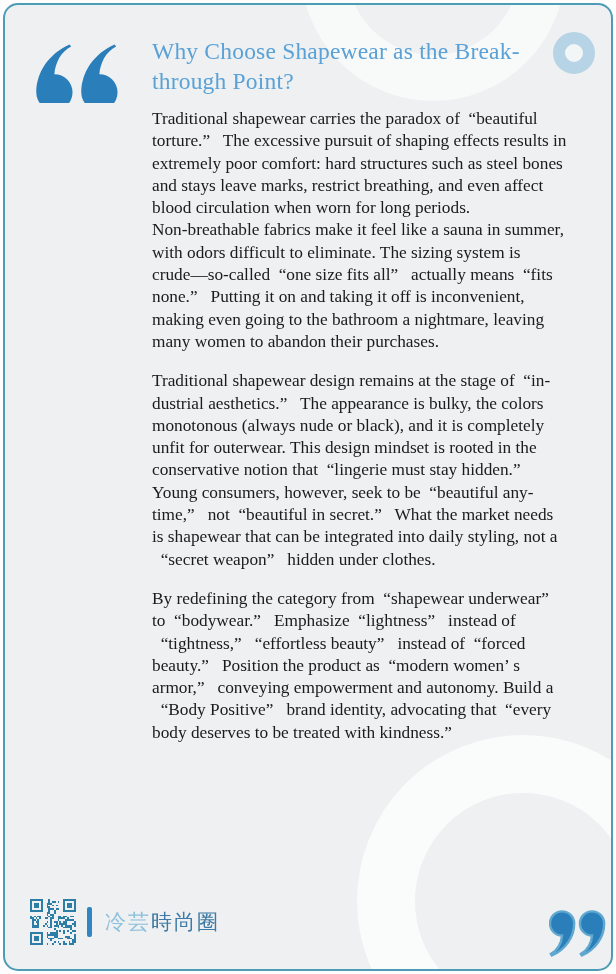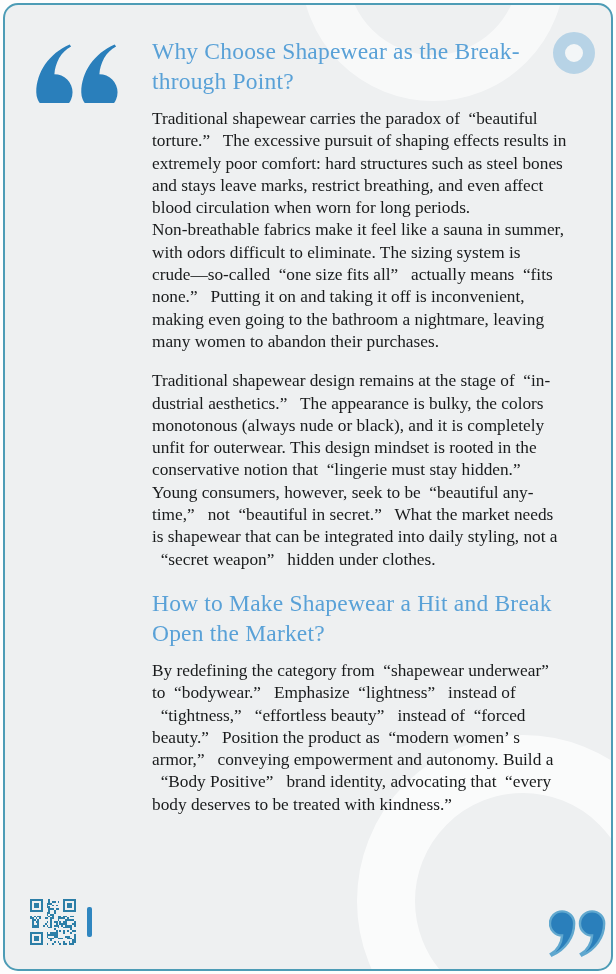--- a/index.html
+++ b/index.html
@@ -84,22 +84,20 @@
 dustrial aesthetics.”  The appearance is bulky, the colors
 monotonous (always nude or black), and it is completely
 unfit for outerwear. This design mindset is rooted in the
 conservative notion that “lingerie must stay hidden.”
 Young consumers, however, seek to be “beautiful any-
 time,”  not “beautiful in secret.”  What the market needs
 is shapewear that can be integrated into daily styling, not a
  “secret weapon”  hidden under clothes.</p>
       </section>
       <section>
-        <h2 class="heading">How to Make Shapewear a Hit and Break
-Open the Market?</h2>
         <p class="body">By redefining the category from “shapewear underwear”
 to “bodywear.”  Emphasize “lightness”  instead of
  “tightness,”  “effortless beauty”  instead of “forced
 beauty.”  Position the product as “modern women’ s
 armor,”  conveying empowerment and autonomy. Build a
  “Body Positive”  brand identity, advocating that “every
 body deserves to be treated with kindness.”</p>
       </section>
     </div>
 
@@ -276,20 +274,23 @@
           <rect x="1" y="1" width="5" height="5" fill="#eef0f1"></rect>
           <rect x="2" y="2" width="3" height="3" fill="#2c7ea7"></rect>
           <rect x="18" y="0" width="7" height="7" fill="#2c7ea7"></rect>
           <rect x="19" y="1" width="5" height="5" fill="#eef0f1"></rect>
           <rect x="20" y="2" width="3" height="3" fill="#2c7ea7"></rect>
           <rect x="0" y="18" width="7" height="7" fill="#2c7ea7"></rect>
           <rect x="1" y="19" width="5" height="5" fill="#eef0f1"></rect>
           <rect x="2" y="20" width="3" height="3" fill="#2c7ea7"></rect>
         </svg>
       <div class="brand-bar"></div>
+      <div class="brand-text">
+        <span class="brand-light">冷芸</span><span class="brand-dark">時尚圈</span>
+      </div>
     </div>
 
     <svg class="close-quote" viewBox="0 0 124 80" preserveAspectRatio="xMidYMid meet" aria-hidden="true">
       <use href="#qmark" class="qpath"></use>
       <use href="#qmark" class="qpath" transform="translate(62 0)"></use>
     </svg>
 
   </div>
 </div>
 

